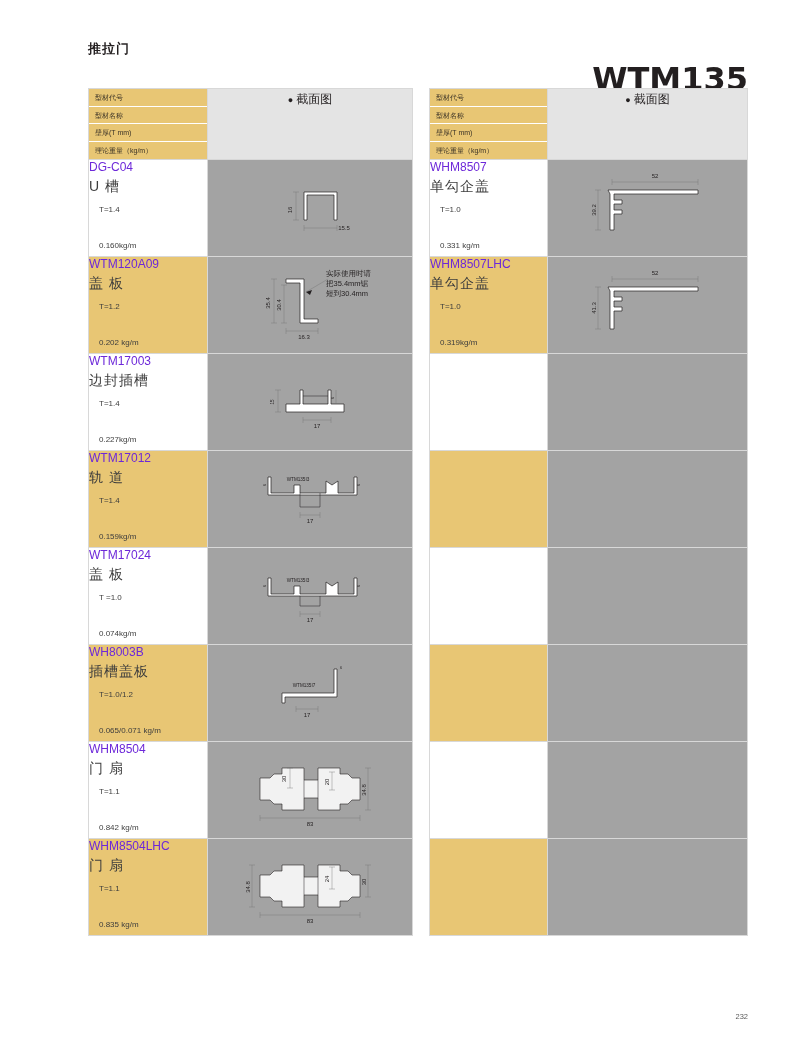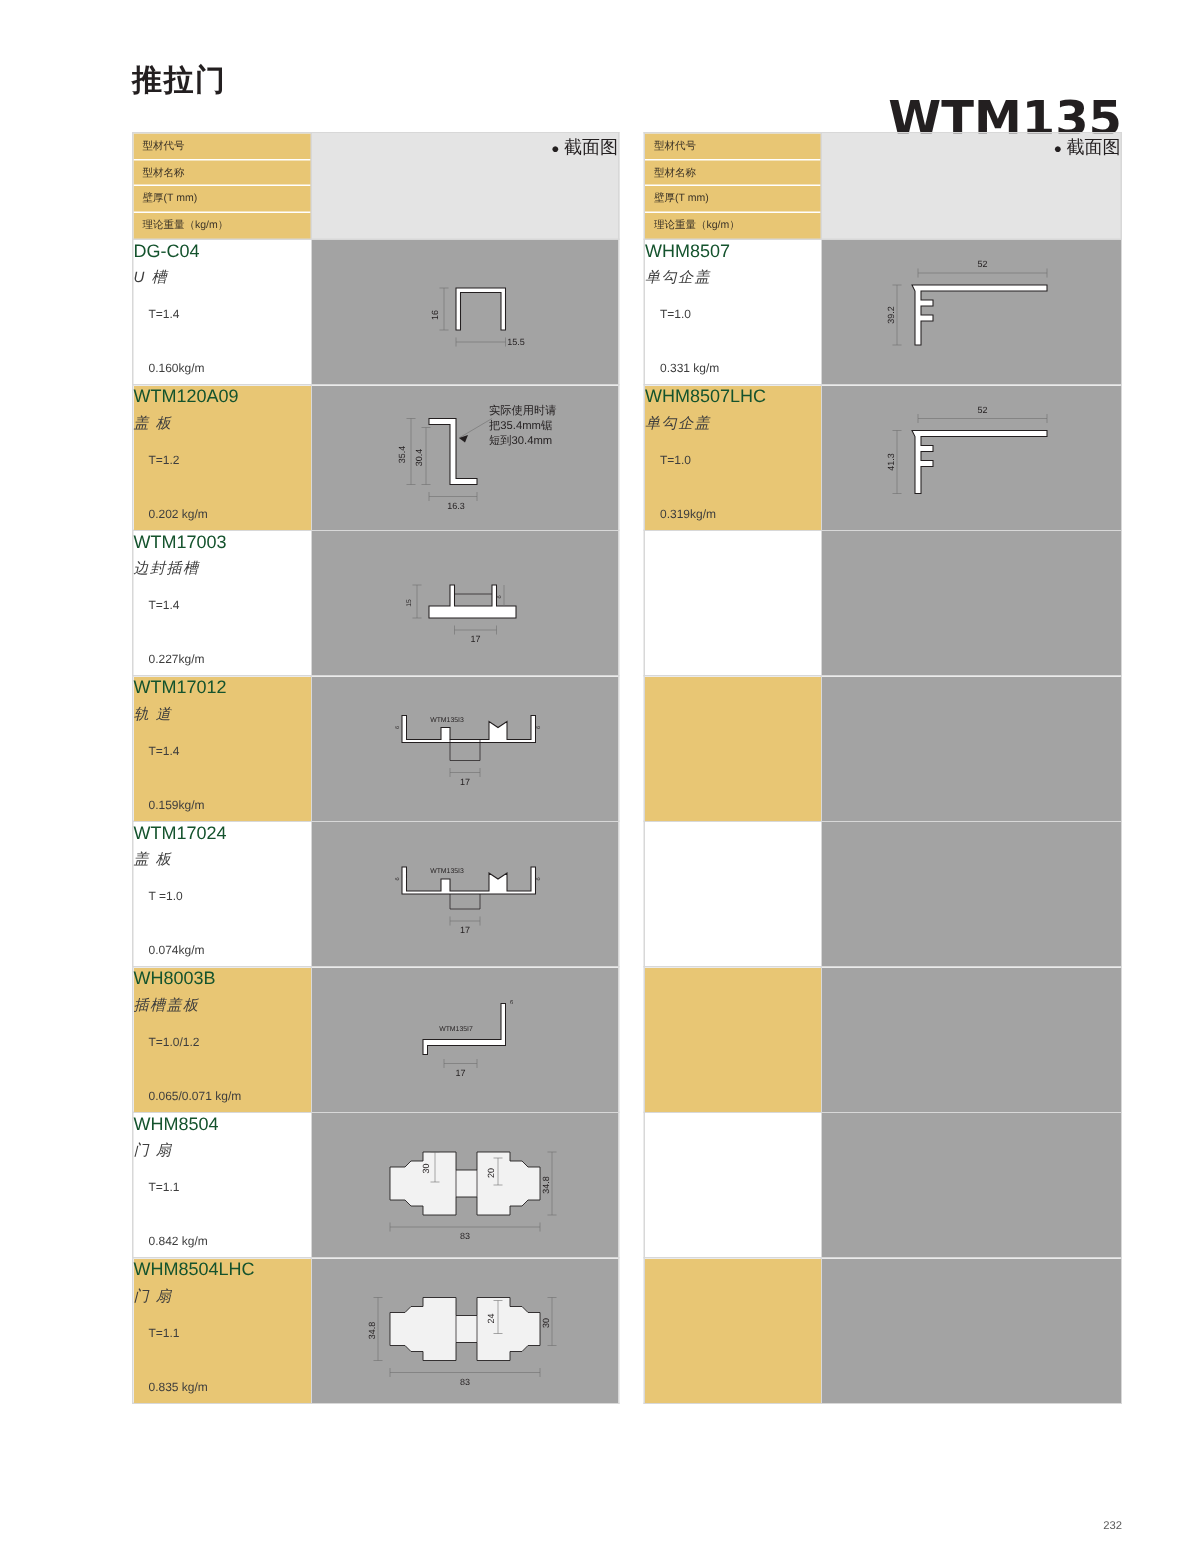--- a/index.html
+++ b/index.html
@@ -26,21 +26,21 @@
   .header {
     position: absolute;
     left: 0; top: 32px;
     width: 800px;
     height: 42px;
   }
   .header-title {
     position: absolute;
     left: 88px;
     top: 8px;
-    font-size: 20px;
+    font-size: 13px;
     font-weight: bold;
     letter-spacing: 1px;
     color: #231f20;
   }
   .header-code {
     position: absolute;
     right: 52px;
     top: -4px;
     font-size: 32px;
     font-weight: bold;
@@ -85,21 +85,21 @@
     color: #3a3226;
     padding-left: 6px;
     border-bottom: 1px solid #ffffff;
     box-sizing: border-box;
     white-space: nowrap;
   }
   .head-label-cell .lbl:last-child { border-bottom: none; }
 
   .head-section-cell {
     background: #e4e4e4;
-    text-align: right;
+    text-align: center;
     vertical-align: middle;
     height: 70px;
   }
   .head-section-cell .sec {
     font-size: 12px;
     color: #231f20;
     font-weight: normal;
   }
   .head-section-cell .bullet {
     font-size: 9px;
@@ -115,30 +115,29 @@
     position: relative;
     padding: 12px 0 0 10px;
     box-sizing: border-box;
   }
   .info-cell.gold { background: #e8c674; }
   .info-cell.empty { background: #ffffff; }
   .info-cell.empty.gold { background: #e8c674; }
 
   .code {
     font-size: 12px;
-    color: #14532d;
+    color: #6d28d9;
     line-height: 15px;
     letter-spacing: 0px;
   }
   .name {
-    font-size: 10px;
+    font-size: 14px;
     color: #3d3d3d;
     margin-top: 3px;
     letter-spacing: 1px;
-    font-style: italic;
   }
   .thick {
     position: absolute;
     left: 10px;
     bottom: 42px;
     font-size: 8px;
     color: #3d3d3d;
   }
   .weight {
     position: absolute;

